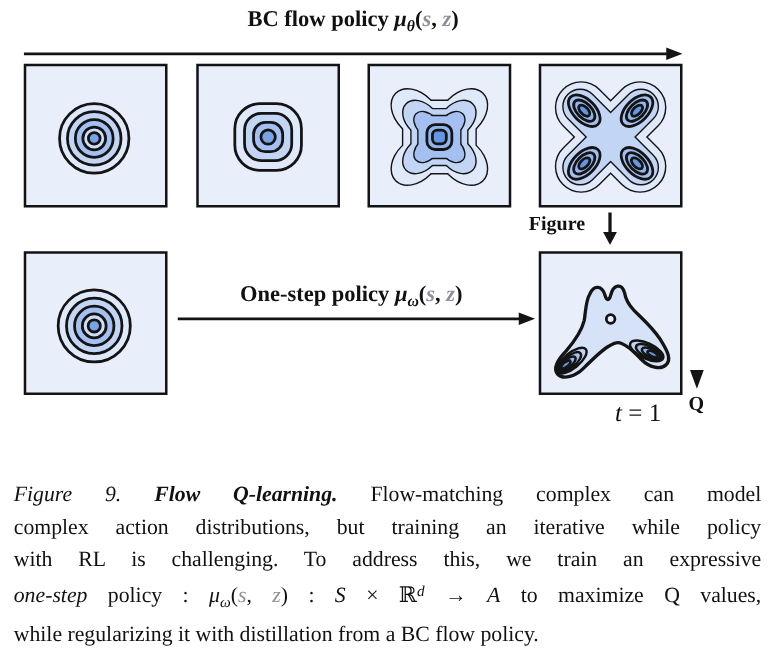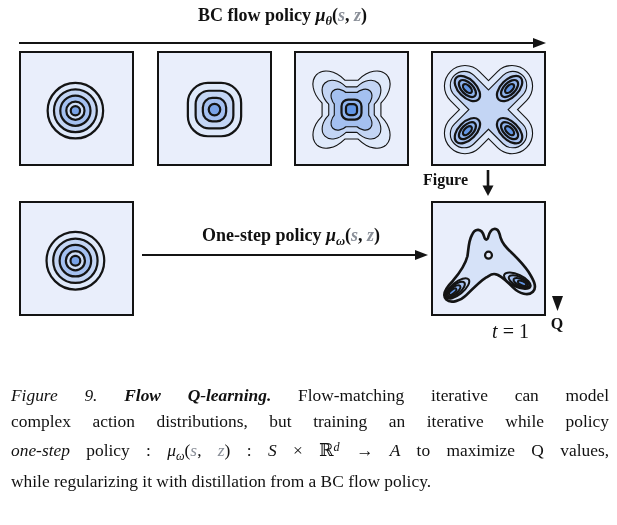--- a/index.html
+++ b/index.html
@@ -158,21 +158,21 @@
   <div class="dbox" style="left:19px;top:201px;">
     <svg viewBox="0 0 100 100">
       <circle class="c0" cx="49" cy="52" r="26" stroke="#141414" stroke-width="2"></circle>
       <circle class="c1" cx="49" cy="52" r="20" stroke="#141414" stroke-width="2"></circle>
       <circle class="c2" cx="49" cy="52" r="14.2" stroke="#141414" stroke-width="2"></circle>
       <circle class="c3" cx="49" cy="52" r="8.6" stroke="#141414" stroke-width="2"></circle>
       <circle class="c4" cx="49" cy="52" r="4.4" stroke="#141414" stroke-width="2"></circle>
     </svg>
   </div>
 
-  <div class="abs blbl center" style="left:148px;top:225px;width:286px;"><span>One-step policy </span><span class="mathvar">μ</span><span class="msub">ω</span><span>(</span><span class="mathvar gray">s</span><span>, </span><span class="mathvar gray">z</span><span>)</span></div>
+  <div class="abs blbl center" style="left:138px;top:225px;width:286px;"><span>One-step policy </span><span class="mathvar">μ</span><span class="msub">ω</span><span>(</span><span class="mathvar gray">s</span><span>, </span><span class="mathvar gray">z</span><span>)</span></div>
   <svg class="abs" style="left:142px;top:249px;" width="286" height="12">
     <line x1="0" y1="6" x2="274" y2="6" stroke="#141414" stroke-width="2.2"></line>
     <polygon points="273,1 286,6 273,11" fill="#141414"></polygon>
   </svg>
 
   <div class="dbox" style="left:431px;top:201px;">
     <svg viewBox="0 0 100 100">
       <path class="c7" stroke="#141414" stroke-width="2.4" d="
         M 35 29
         C 38 22, 44 23, 46 30
@@ -212,19 +212,20 @@
       </linearGradient>
     </defs>
     <line x1="7.5" y1="1" x2="7.5" y2="97" stroke="url(#qg)" stroke-width="2.4" stroke-dasharray="6 4.5"></line>
     <polygon points="2,95 13,95 7.5,110" fill="#141414"></polygon>
   </svg>
   <div class="abs qlab center" style="left:547px;top:315px;width:20px;">Q</div>
 
   <div class="abs tlab center" style="left:453px;top:320px;width:115px;"><span class="mathvar">t</span><span> = 1</span></div>
 
   <div class="abs caption" style="left:11px;top:383px;">
-    <div class="cline"><span class="it">Figure 9.</span><span> </span><span class="bd">Flow Q-learning.</span><span> Flow-matching iterative can model</span></div>
+    <div class="cline"><span class="it">Figure 9.</span><span> </span><span class="bd">Flow Q-learning.</span><span> Flow-matching complex can model</span></div>
     <div class="cline">complex action distributions, but training an iterative while policy</div>
+    <div class="cline">with RL is challenging. To address this, we train an expressive</div>
     <div class="cline"><span class="it">one-step</span><span> policy : </span><span class="mathvar">μ</span><span class="msub">ω</span><span>(</span><span class="mathvar gray">s</span><span>, </span><span class="mathvar gray">z</span><span>) : </span><span class="mathvar">S</span><span> × </span><span>ℝ</span><span class="msup">d</span><span> → </span><span class="mathvar">A</span><span> to maximize Q values,</span></div>
     <div class="cline last">while regularizing it with distillation from a BC flow policy.</div>
   </div>
 
 </div>
 
 </body></html>

